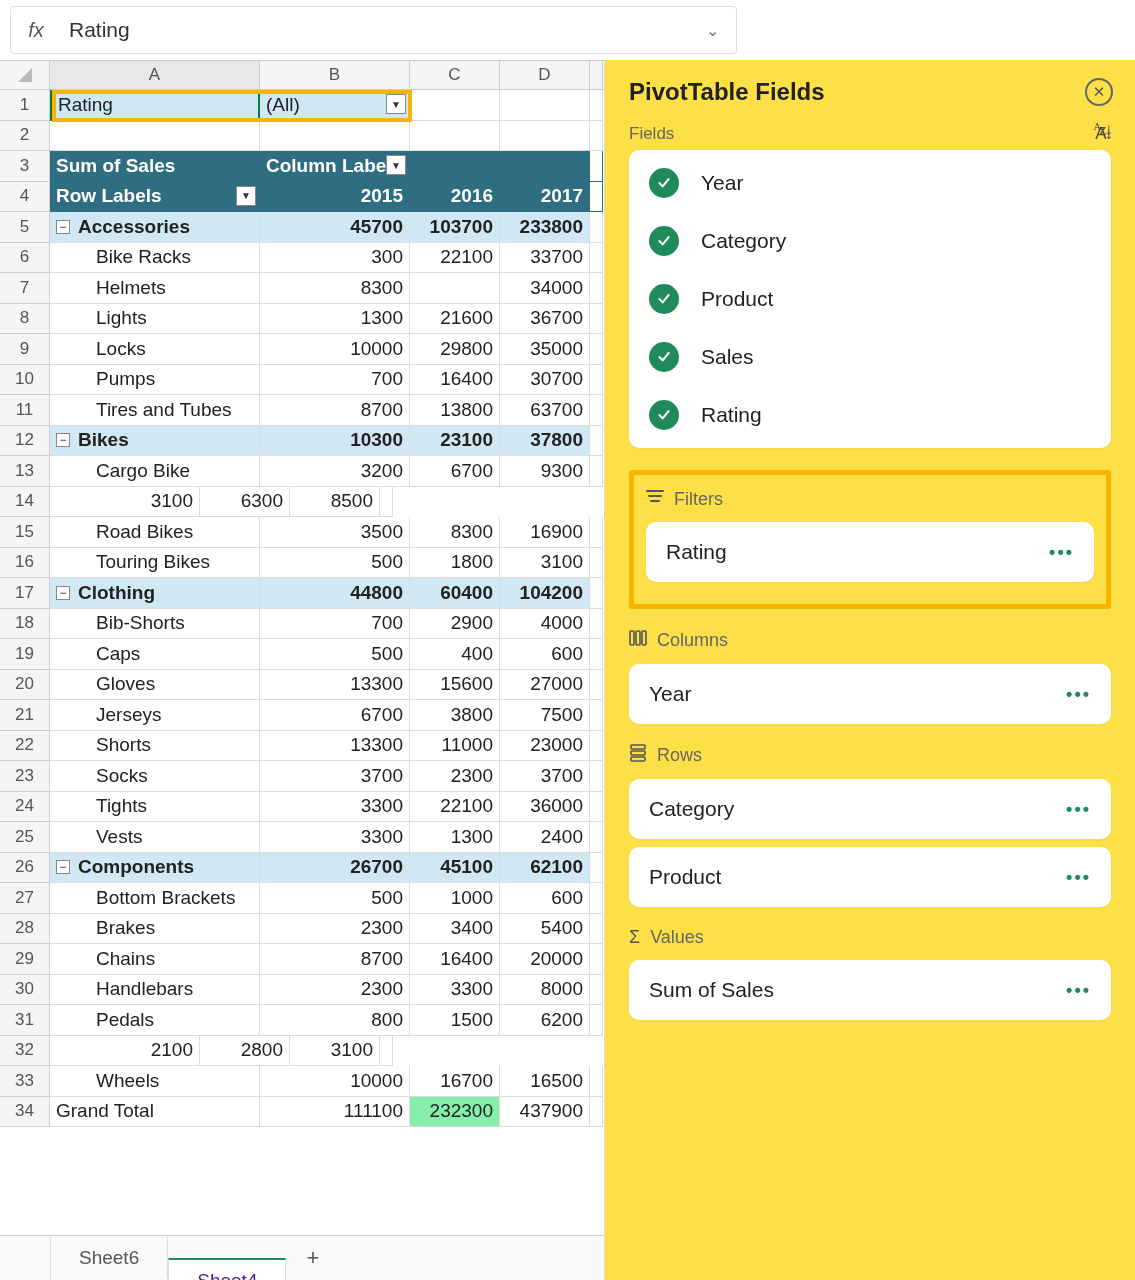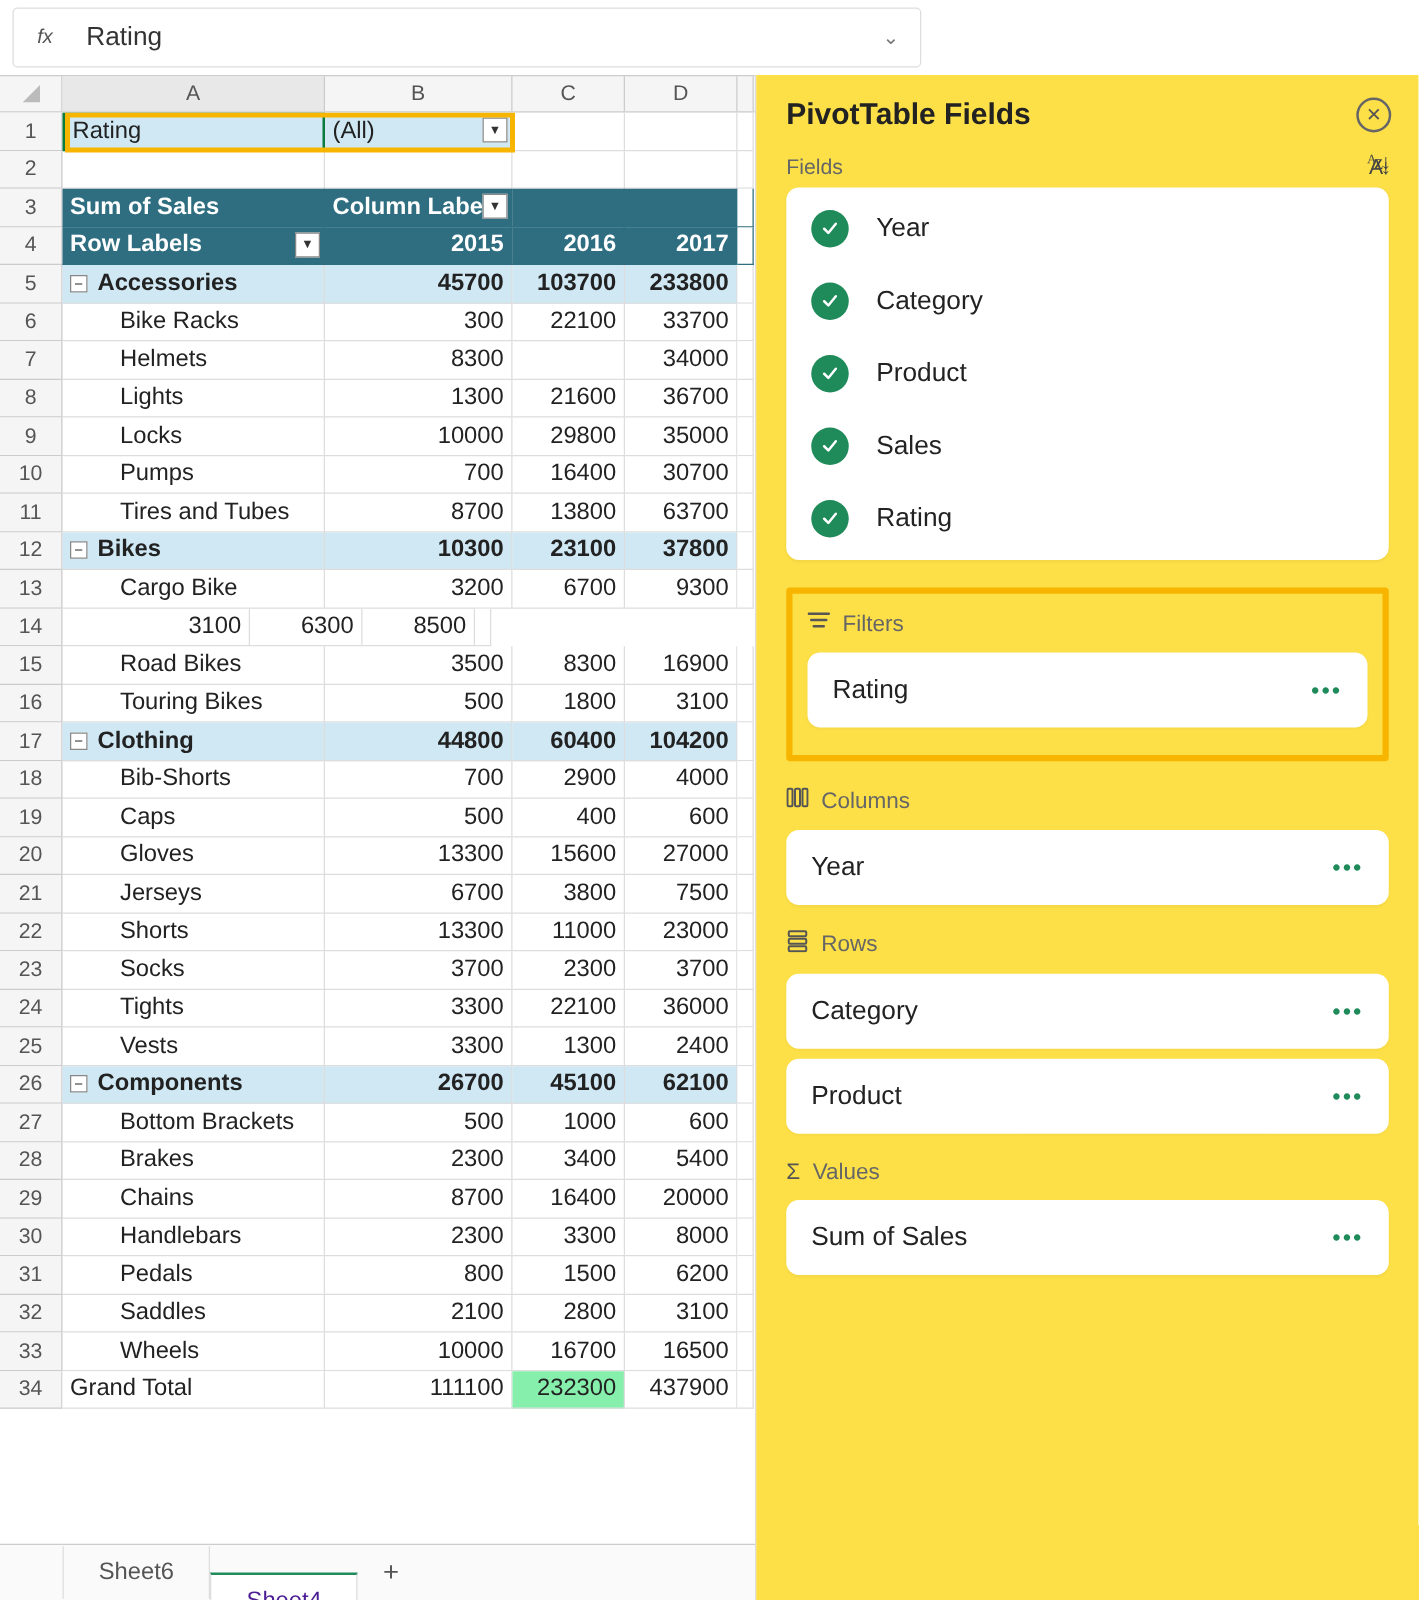--- a/index.html
+++ b/index.html
@@ -21,21 +21,21 @@
     border: 1px solid #ddd;
     border-radius: 4px;
     margin: 6px 398px 6px 10px;
     background: #fff;
   }
   .formula-bar .fx {
     width: 50px;
     text-align: center;
     font-style: italic;
     color: #555;
-    font-size: 16px;
+    font-size: 20px;
   }
   .formula-bar .fx::first-letter { font-style: italic; }
   .formula-bar .formula-val {
     flex: 1;
     font-size: 21px;
     color: #333;
     padding-left: 8px;
   }
   .formula-bar .chev {
     width: 30px;
@@ -553,21 +553,20 @@
         <div class="row item">
           <div class="row-header">31</div>
           <div class="cell cA">Pedals</div>
           <div class="cell cB num">800</div>
           <div class="cell cC num">1500</div>
           <div class="cell cD num">6200</div>
           <div class="cell cE" style="background: rgb(255, 255, 255);"></div>
         </div>
         <div class="row item">
           <div class="row-header">32</div>
-          <div class="cell cA">Saddles</div>
           <div class="cell cB num">2100</div>
           <div class="cell cC num">2800</div>
           <div class="cell cD num">3100</div>
           <div class="cell cE" style="background: rgb(255, 255, 255);"></div>
         </div>
         <div class="row item">
           <div class="row-header">33</div>
           <div class="cell cA">Wheels</div>
           <div class="cell cB num">10000</div>
           <div class="cell cC num">16700</div>

